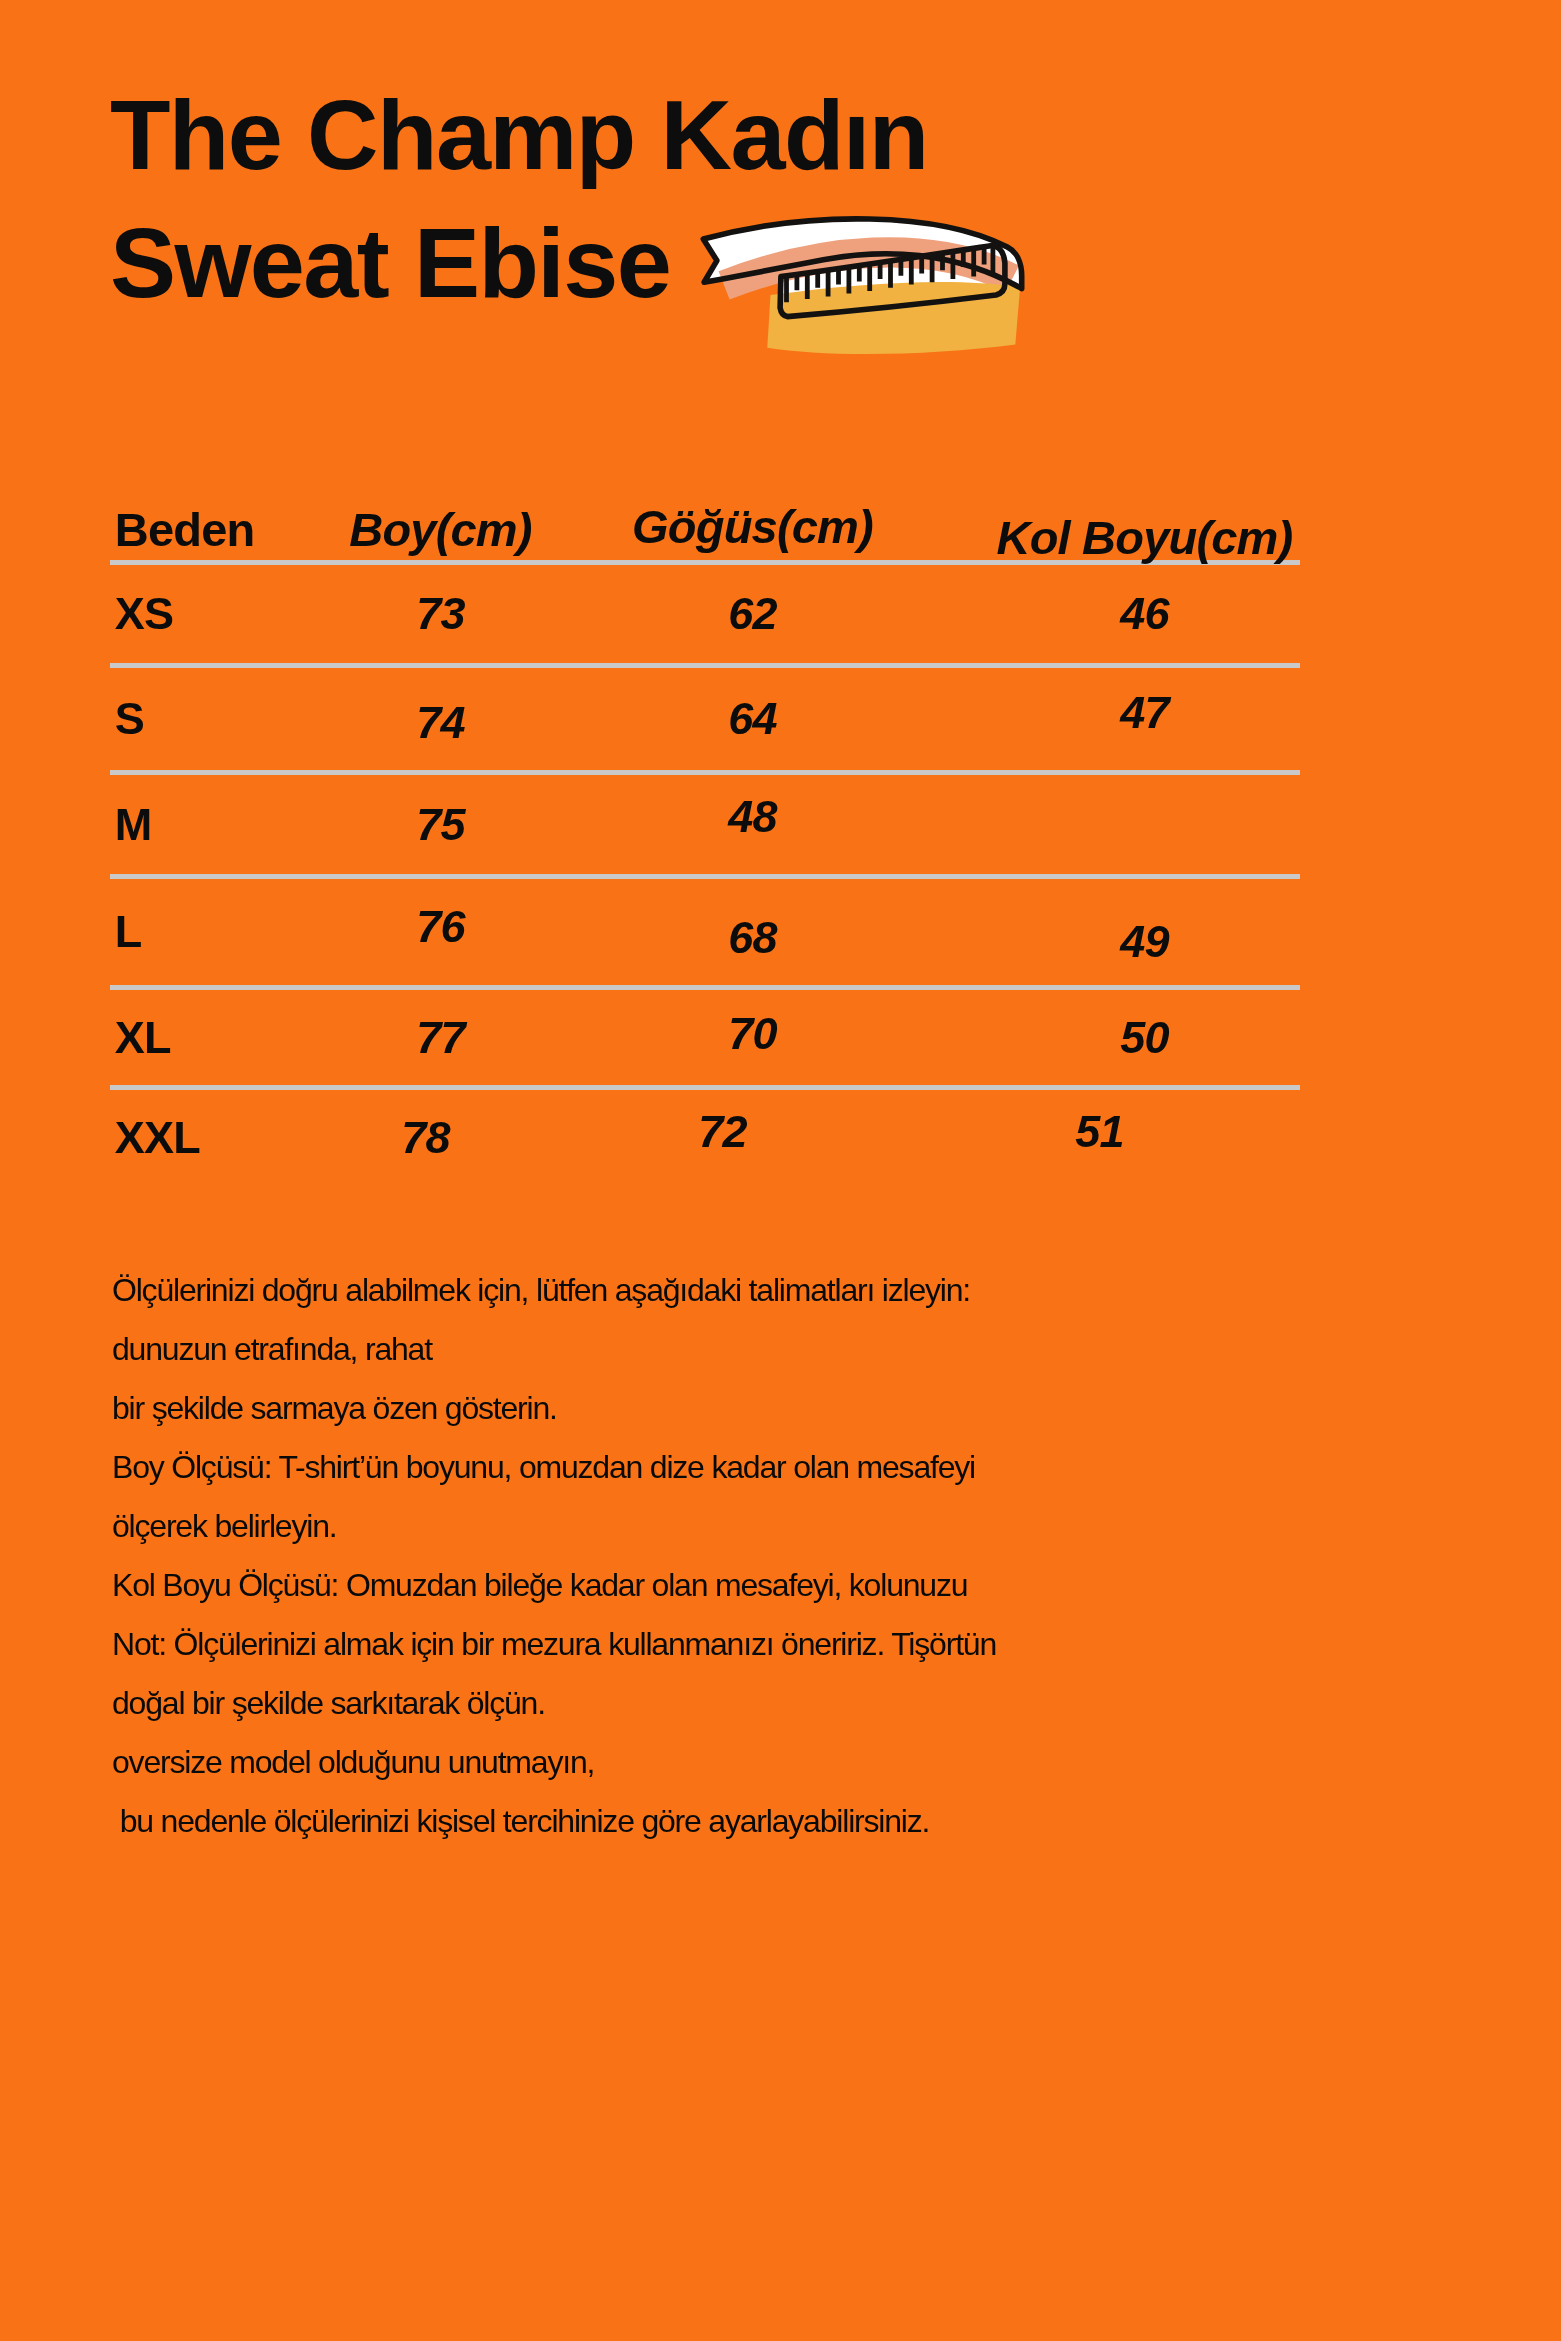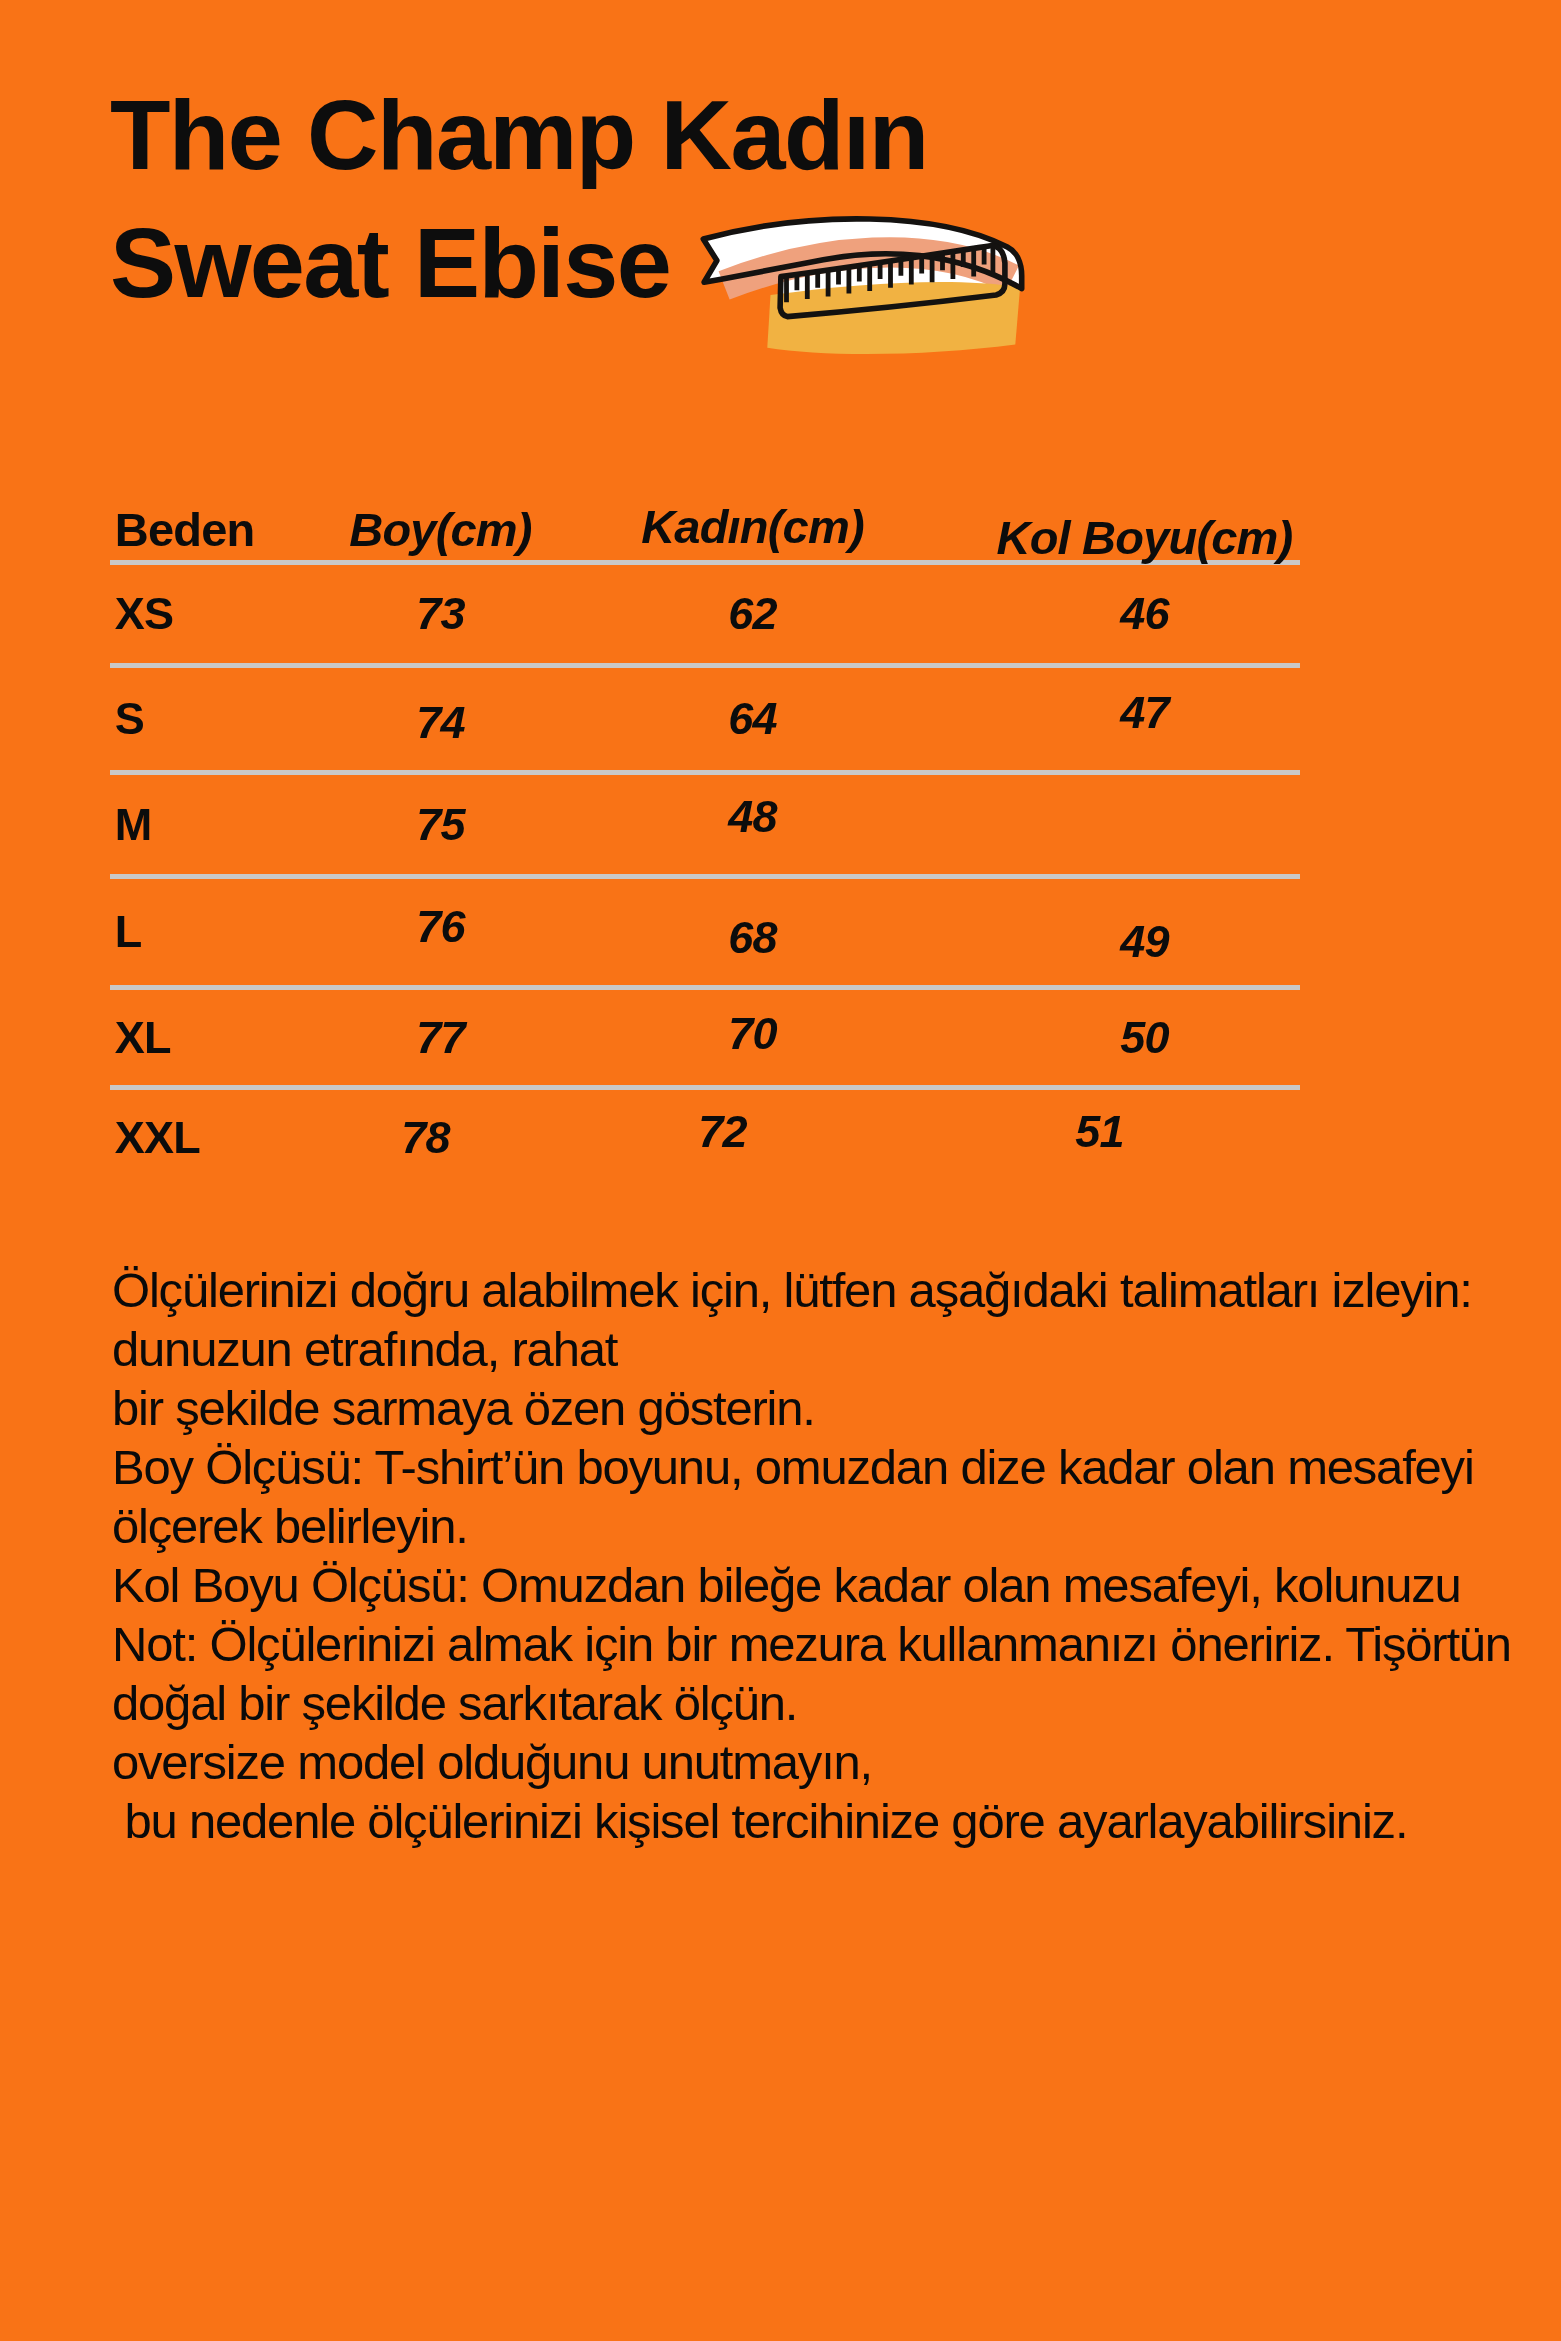--- a/index.html
+++ b/index.html
@@ -32,21 +32,21 @@
   .row-1 .c2{transform:translateY(4px);}  .row-1 .c4{transform:translateY(-6.4px);}
   .row-2 .c4{transform:translateY(-8px);}
   .row-3 .c2{transform:translateY(-4.8px);} .row-3 .c3{transform:translateY(6.4px);} .row-3 .c4{transform:translateY(9.6px);}
   .row-4 .c3{transform:translateY(-4px);}
   .row-5 .c3{transform:translateY(-6.4px);} .row-5 .c4{transform:translateY(-6.4px);}
   .h-xs{height:103px;} .h-s{height:107px;} .h-m{height:104px;}
   .h-l{height:111px;}  .h-xl{height:100px;} .h-xxl{height:96px;}
 
   
   .instructions{position:absolute;left:112px;top:1261px;width:1436px;}
-  .instr-line{font-size:49px;line-height:59px;letter-spacing:-1.2px;
+  .instr-line{font-size:32px;line-height:59px;letter-spacing:-1.2px;
               white-space:pre-wrap;color:#0a0a0a;}
 </style>
 </head>
 <body>
 
 <div class="page">
 
   <div class="title">
     <div>The Champ Kadın</div>
     <div>Sweat Ebise</div>
@@ -73,21 +73,21 @@
              M224 81 L224 115 M237 79 L237 100 M250 77 L250 111 M263 75 L263 96
              M276 73 L276 107 M289 72 L289 93 M302 70 L302 104 M315 68 L315 89
              M328 66 L328 100 M341 64 L341 85 M354 63 L354 97 M367 61 L367 82
              M378 60 L378 93" fill="none" stroke="#141210" stroke-width="6"></path>
   </svg>
 
   <div class="size-table">
     <div class="trow thead bordered">
       <div class="cell c1">Beden</div>
       <div class="cell c2">Boy(cm)</div>
-      <div class="cell c3">Kadın(cm)</div>
+      <div class="cell c3">Göğüs(cm)</div>
       <div class="cell c4">Kol Boyu(cm)</div>
     </div>
 
     <div class="trow bordered row-0 h-xs">
       <div class="cell c1">XS</div>
       <div class="cell c2">73</div>
       <div class="cell c3">62</div>
       <div class="cell c4">46</div>
     </div>
 

